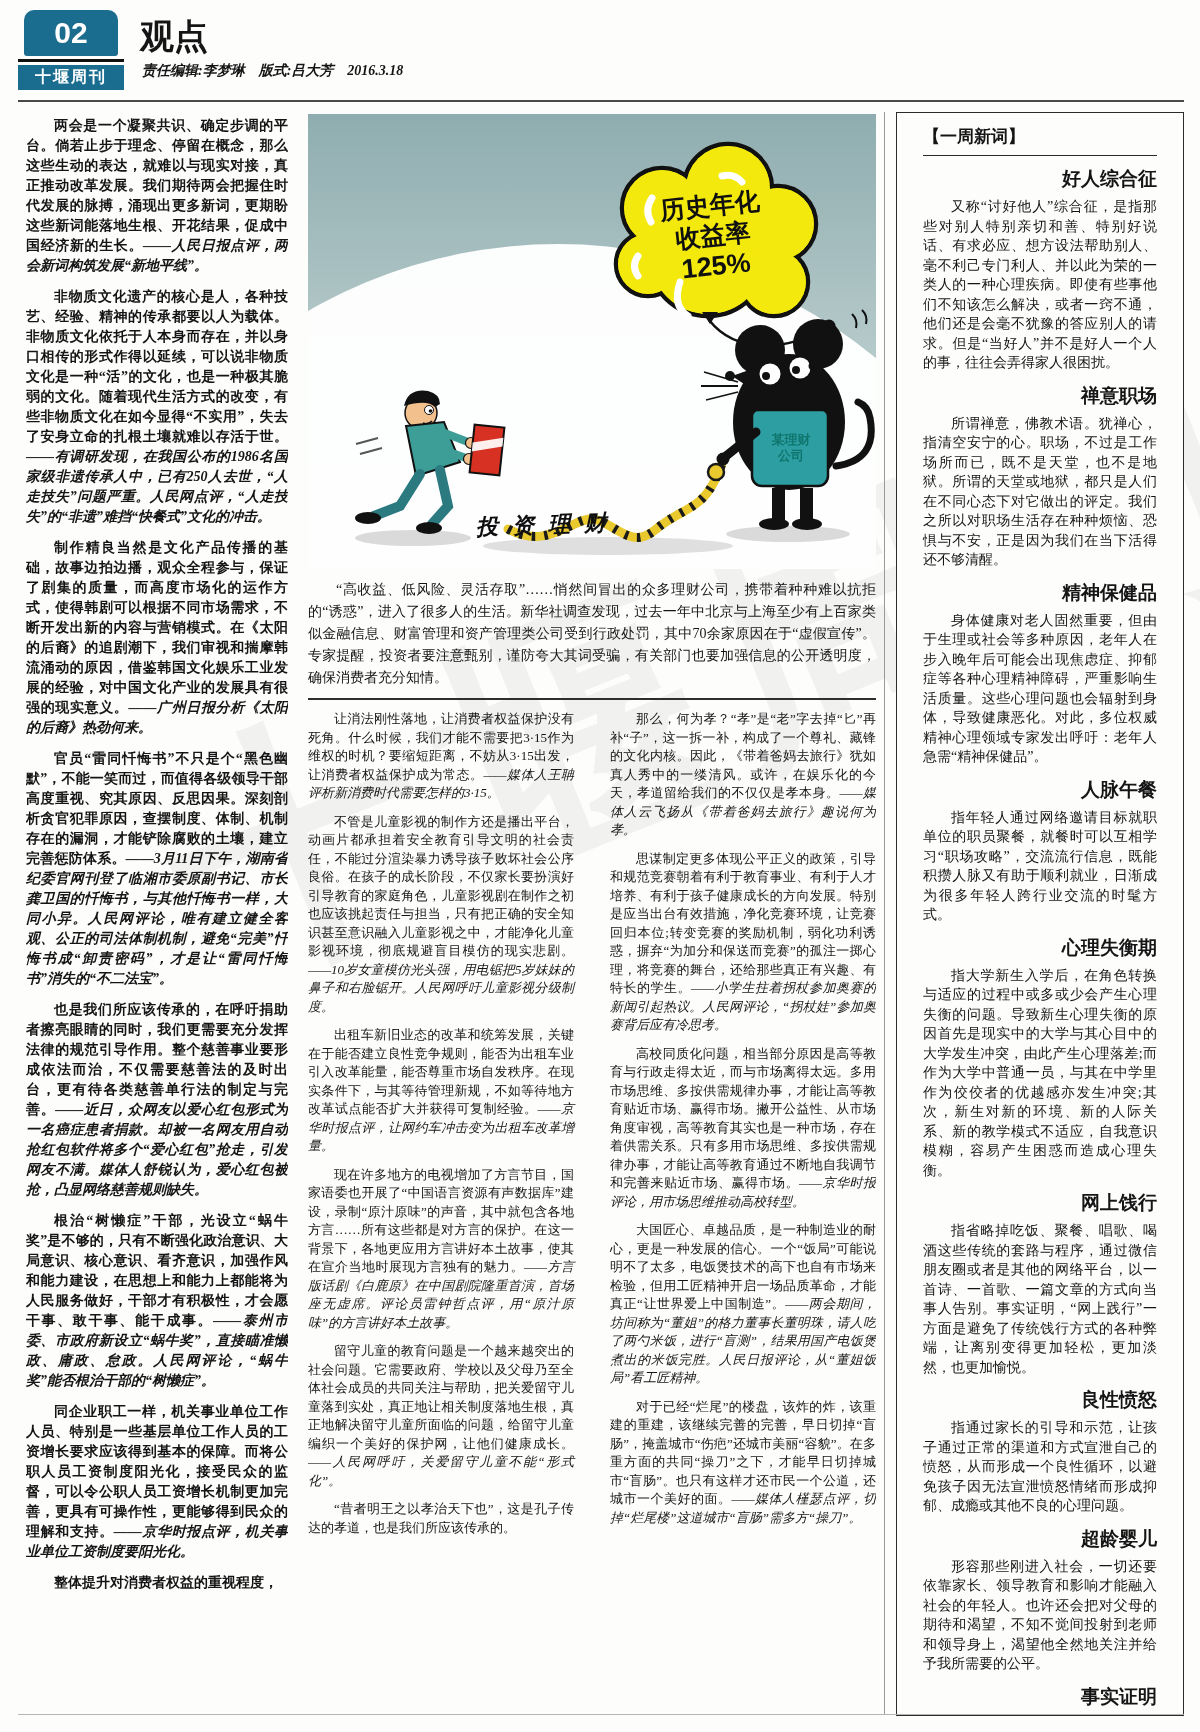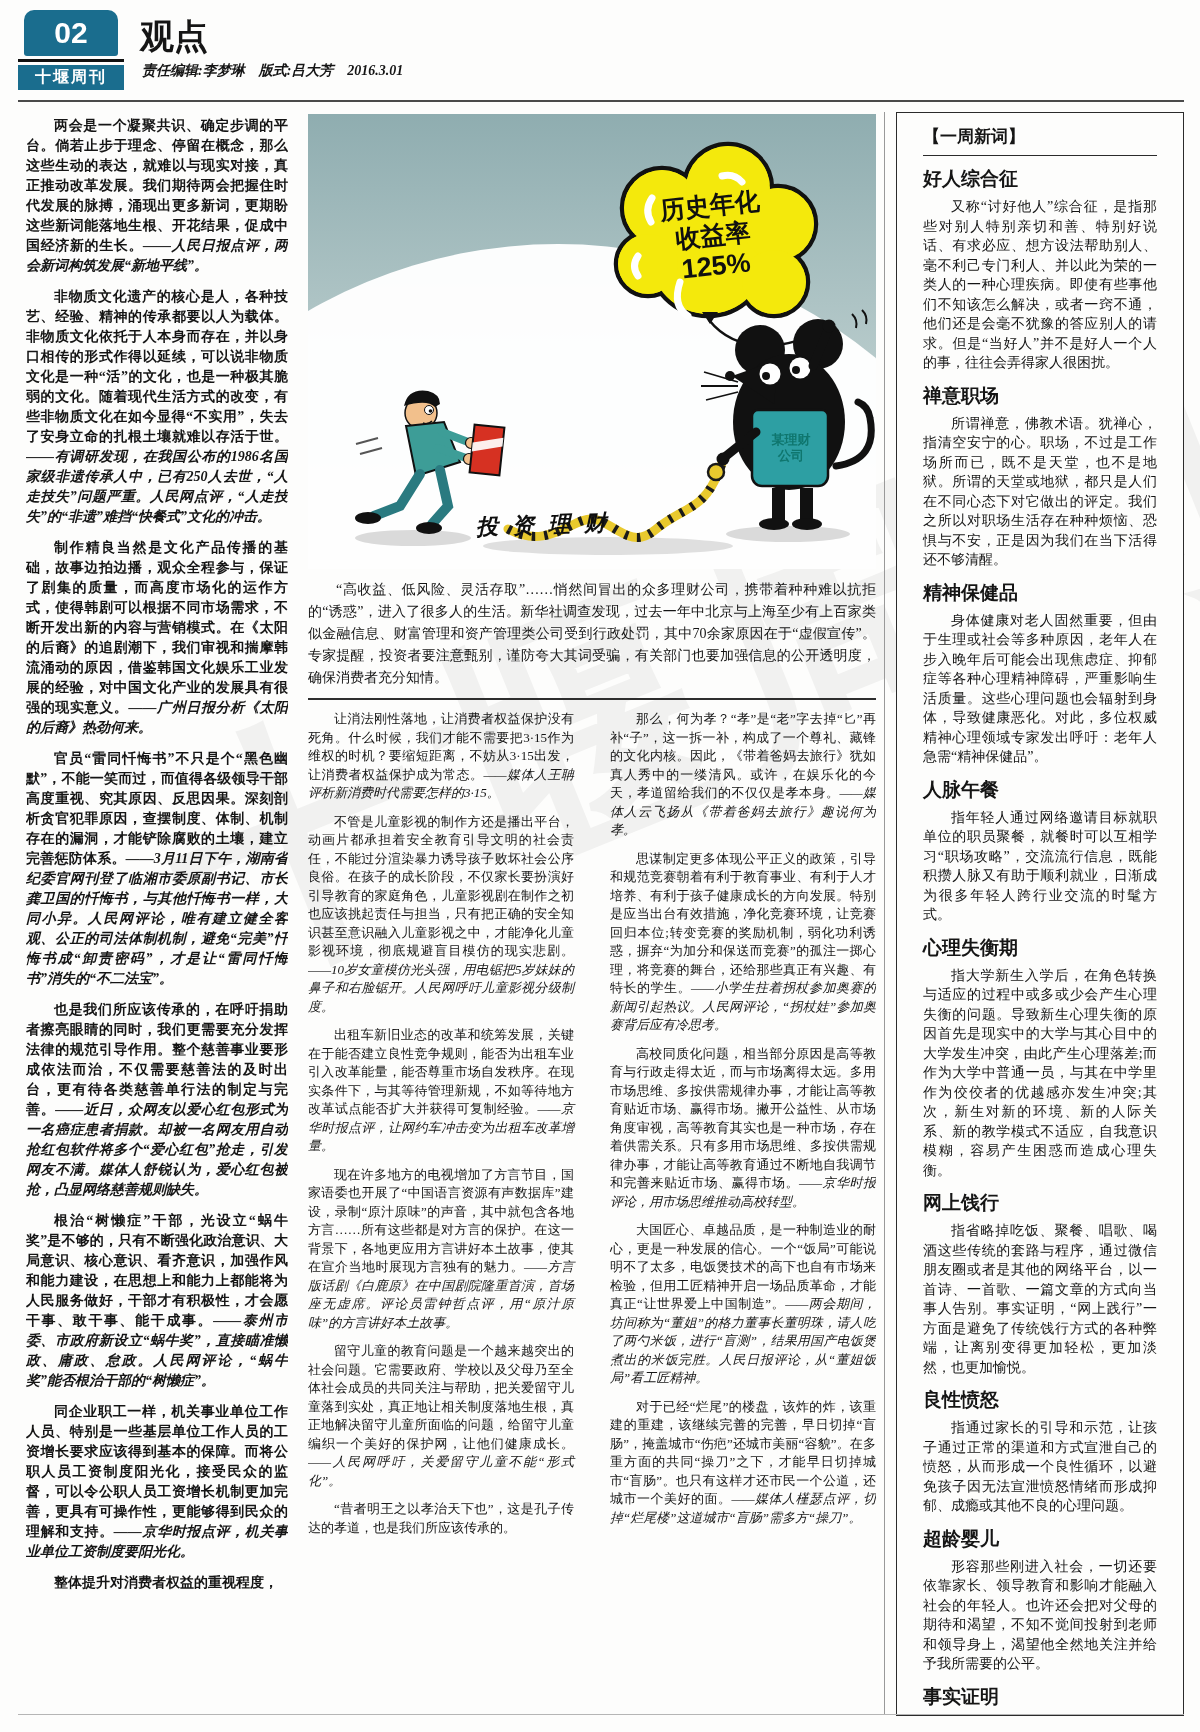--- a/index.html
+++ b/index.html
@@ -32,21 +32,21 @@
 
   .caption { font-size: 14px; line-height: 22px; text-align: justify; text-indent: 2em; margin-top: 10px; }
   .mid-rule { height: 2px; background: #2e2e2e; margin: 9px 0 10px; }
   .mid-cols { display: flex; gap: 36px; height: 1008px; overflow: hidden; }
   .mid-col { width: 272px; }
   .mid-col .para { font-size: 13px; line-height: 18.5px; margin-bottom: 10px; }
 
   
   .sidebar-header { font: 700 17px "Liberation Sans", sans-serif; padding-bottom: 7px;
                     border-bottom: 1px solid #2b2b2b; }
-  .entry-title { font: 700 19px "Liberation Sans", sans-serif; text-align: left; margin: 10px 0 5px; }
+  .entry-title { font: 700 19px "Liberation Sans", sans-serif; text-align: right; margin: 10px 0 5px; }
   .entry-body { font-size: 14px; line-height: 19.5px; text-align: justify; text-indent: 2em; }
 
   
   .cartoon { position: relative; width: 568px; height: 455px; overflow: hidden; }
   .cartoon svg { display: block; }
   .balloon-text { position: absolute; left: 334px; top: 76px; width: 142px; text-align: center;
                   transform: rotate(-6deg); color: #101010;
                   font-family: "Liberation Sans", sans-serif; font-weight: 800; }
   .balloon-text .bl { font-size: 25px; line-height: 30px; }
   .balloon-text .bl3 { font-size: 27px; line-height: 32px; }
@@ -64,21 +64,21 @@
 <body>
 
 <div class="page">
 
   <div class="badge">
     <div class="badge-num">02</div>
     <div class="badge-line"></div>
     <div class="badge-name">十堰周刊</div>
   </div>
   <div class="section-title">观点</div>
-  <div class="editor-line">责任编辑:李梦琳　版式:吕大芳　2016.3.01</div>
+  <div class="editor-line">责任编辑:李梦琳　版式:吕大芳　2016.3.18</div>
   <div class="header-rule"></div>
 
   <div class="watermark">十堰周刊</div>
 
   <section class="col-left">
     <p class="para"><span>两会是一个凝聚共识、确定步调的平台。倘若止步于理念、停留在概念，那么这些生动的表达，就难以与现实对接，真正推动改革发展。我们期待两会把握住时代发展的脉搏，涌现出更多新词，更期盼这些新词能落地生根、开花结果，促成中国经济新的生长。</span><span class="note">——人民日报点评，两会新词构筑发展“新地平线”。</span></p>
     <p class="para"><span>非物质文化遗产的核心是人，各种技艺、经验、精神的传承都要以人为载体。非物质文化依托于人本身而存在，并以身口相传的形式作得以延续，可以说非物质文化是一种“活”的文化，也是一种极其脆弱的文化。随着现代生活方式的改变，有些非物质文化在如今显得“不实用”，失去了安身立命的扎根土壤就难以存活于世。</span><span class="note">——有调研发现，在我国公布的1986名国家级非遗传承人中，已有250人去世，“人走技失”问题严重。人民网点评，“人走技失”的“非遗”难挡“快餐式”文化的冲击。</span></p>
     <p class="para"><span>制作精良当然是文化产品传播的基础，故事边拍边播，观众全程参与，保证了剧集的质量，而高度市场化的运作方式，使得韩剧可以根据不同市场需求，不断开发出新的内容与营销模式。在《太阳的后裔》的追剧潮下，我们审视和揣摩韩流涌动的原因，借鉴韩国文化娱乐工业发展的经验，对中国文化产业的发展具有很强的现实意义。</span><span class="note">——广州日报分析《太阳的后裔》热劲何来。</span></p>
     <p class="para"><span>官员“雷同忏悔书”不只是个“黑色幽默”，不能一笑而过，而值得各级领导干部高度重视、究其原因、反思因果。深刻剖析贪官犯罪原因，查摆制度、体制、机制存在的漏洞，才能铲除腐败的土壤，建立完善惩防体系。</span><span class="note">——3月11日下午，湖南省纪委官网刊登了临湘市委原副书记、市长龚卫国的忏悔书，与其他忏悔书一样，大同小异。人民网评论，唯有建立健全客观、公正的司法体制机制，避免“完美”忏悔书成“卸责密码”，才是让“雷同忏悔书”消失的“不二法宝”。</span></p>
     <p class="para"><span>也是我们所应该传承的，在呼吁捐助者擦亮眼睛的同时，我们更需要充分发挥法律的规范引导作用。整个慈善事业要形成依法而治，不仅需要慈善法的及时出台，更有待各类慈善单行法的制定与完善。</span><span class="note">——近日，众网友以爱心红包形式为一名癌症患者捐款。却被一名网友用自动抢红包软件将多个“爱心红包”抢走，引发网友不满。媒体人舒锐认为，爱心红包被抢，凸显网络慈善规则缺失。</span></p>

